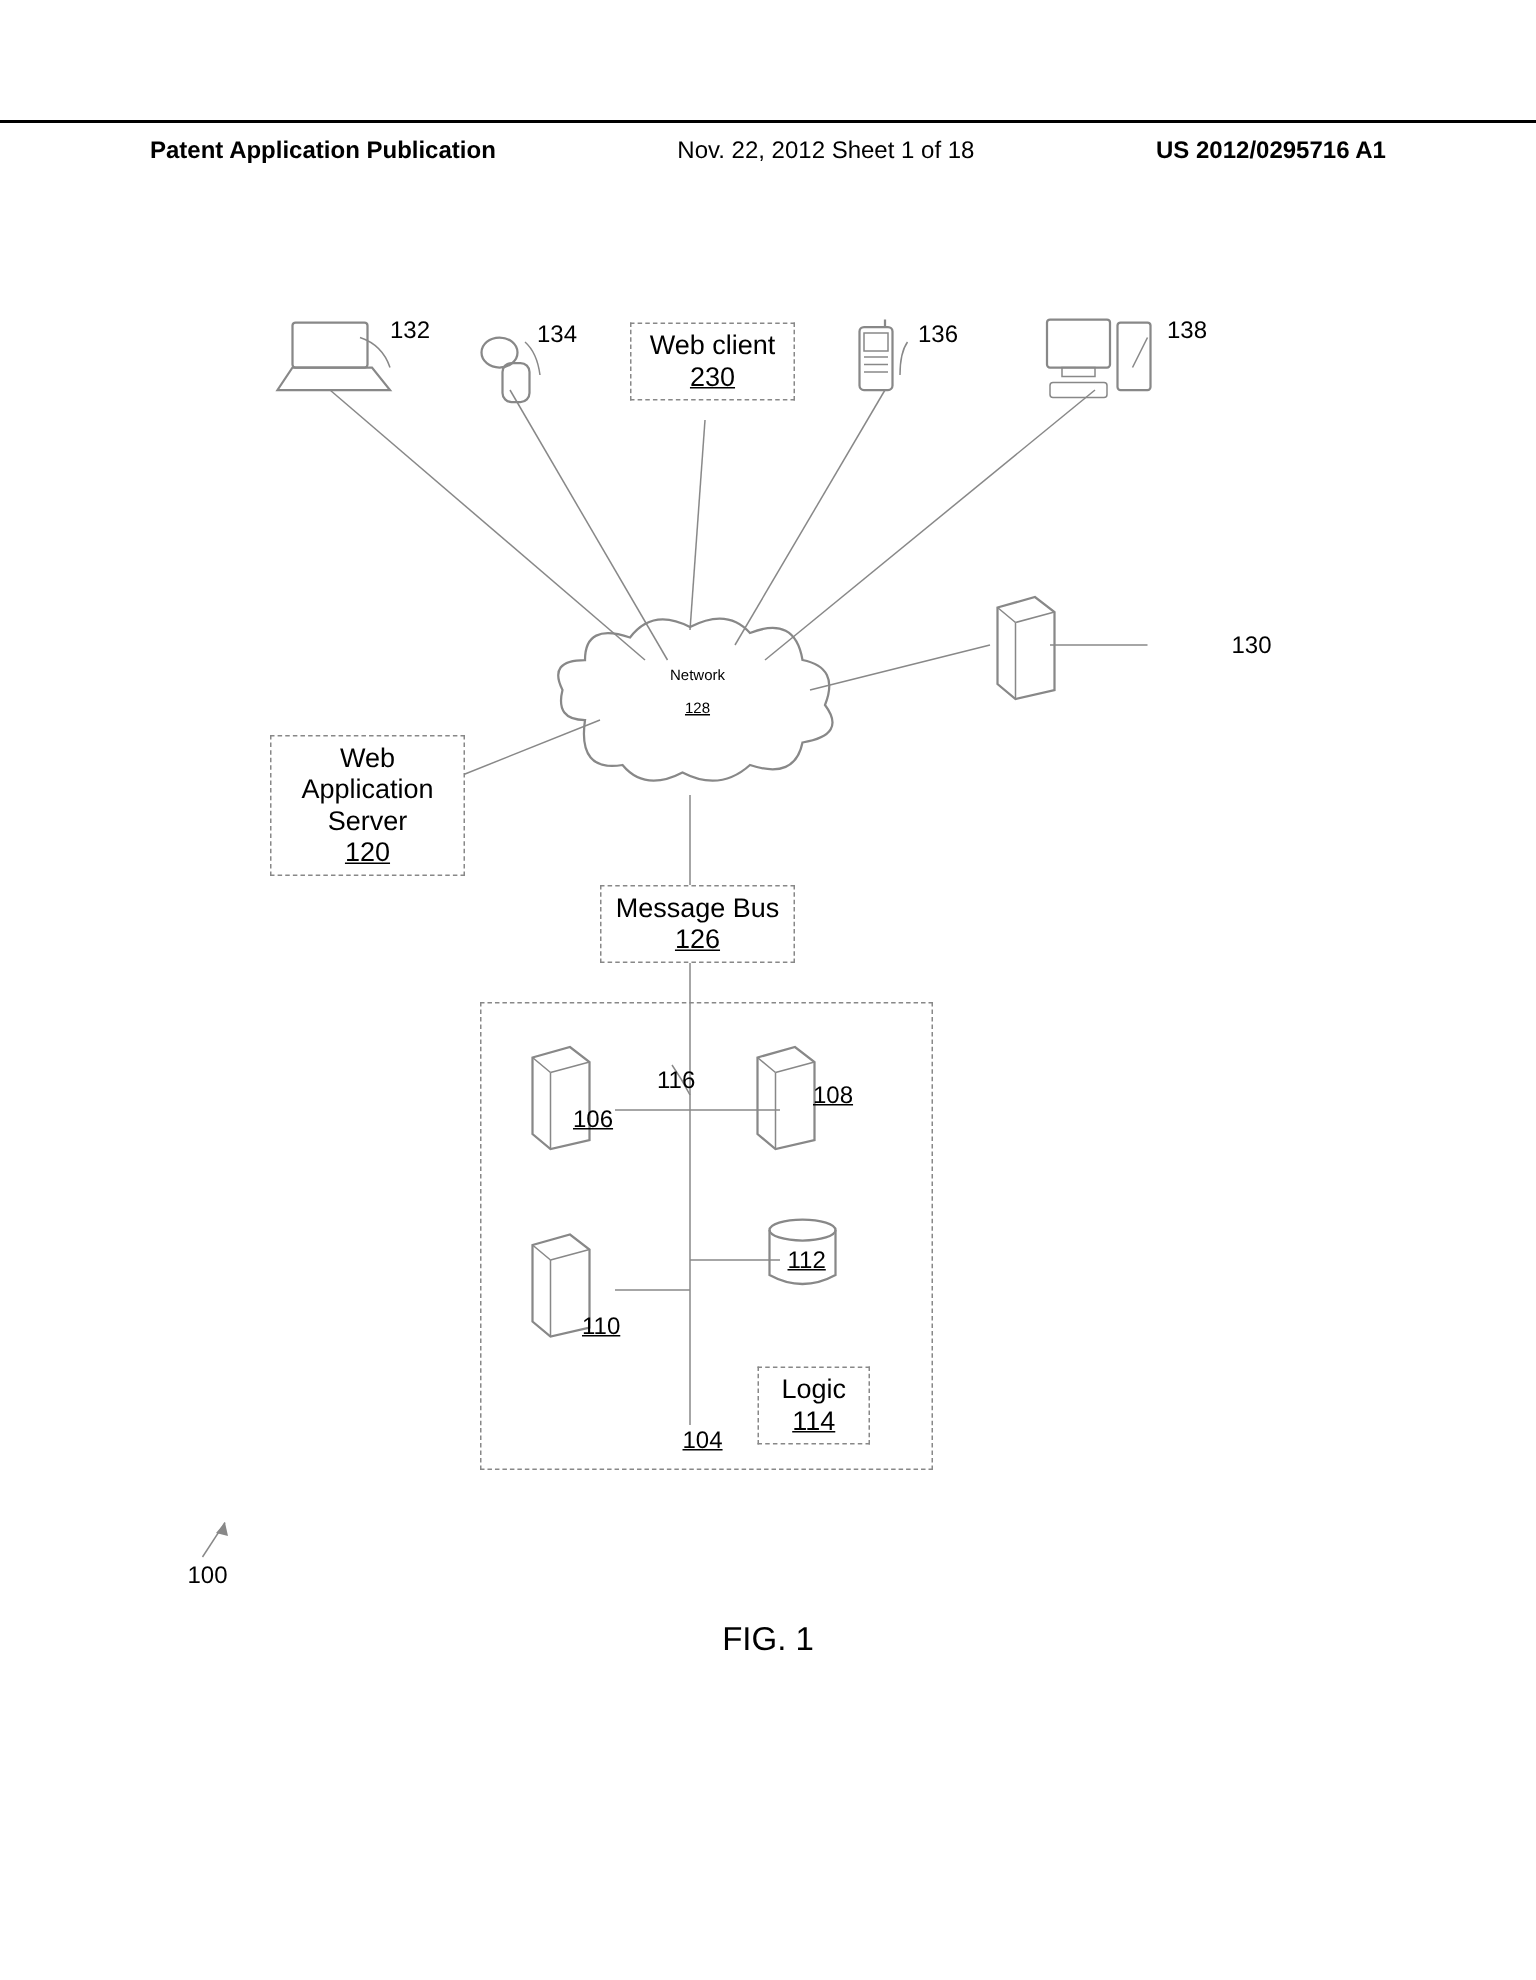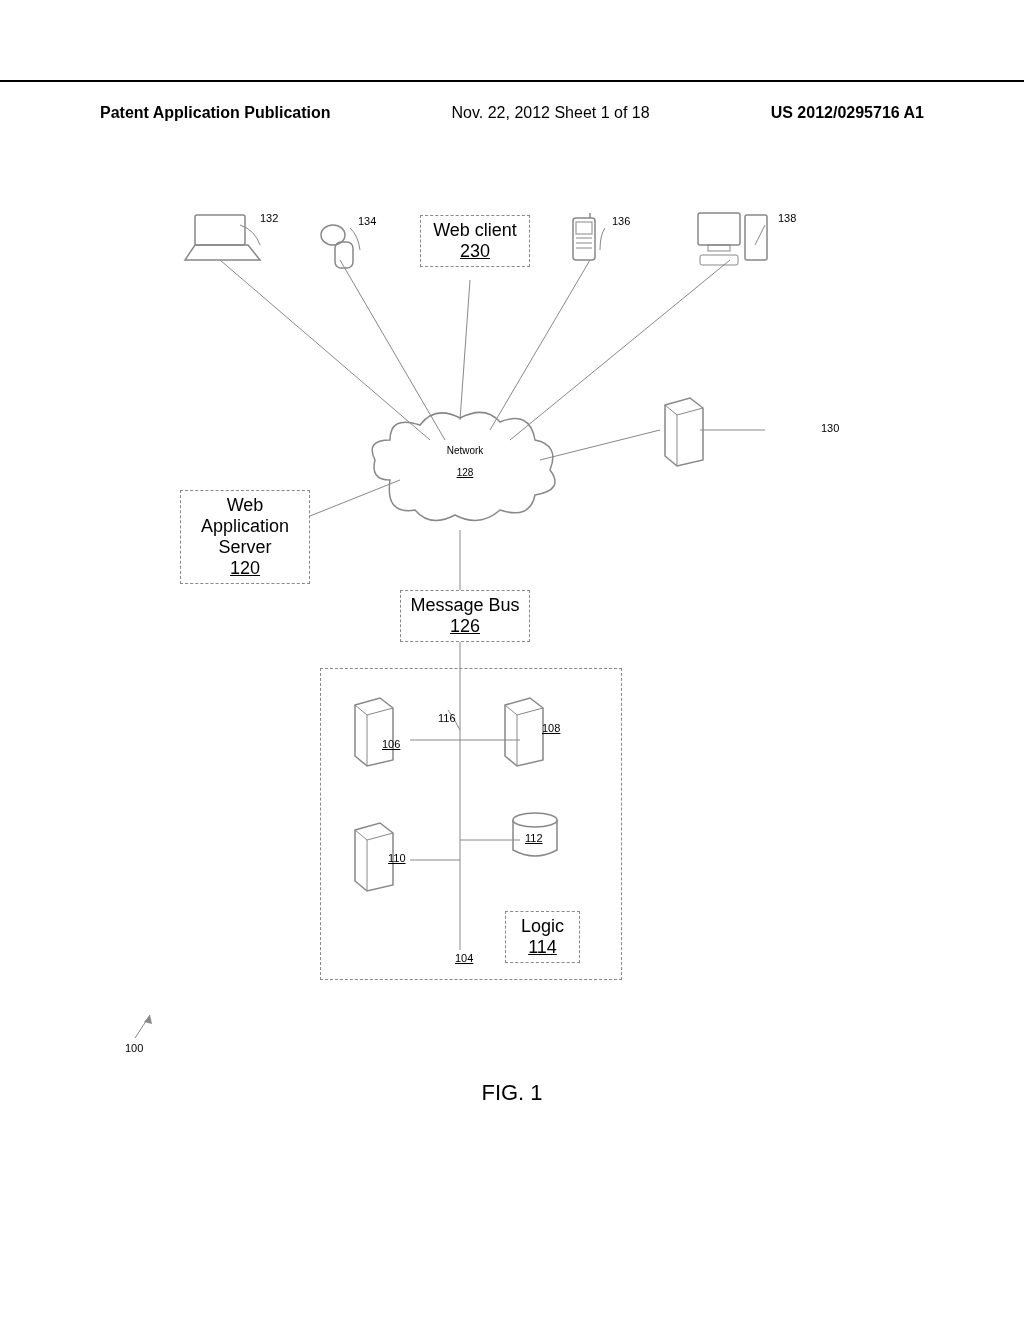--- a/index.html
+++ b/index.html
@@ -10,21 +10,21 @@
     font-family: Arial, sans-serif;
     background: #fff;
     position: relative;
   }
   .header {
     position: absolute;
     top: 80px;
     left: 0;
     width: 100%;
     border-top: 2px solid #000;
-    padding-top: 22px;
+    padding-top: 10px;
   }
   .header-row {
     display: flex;
     justify-content: space-between;
     padding: 0 100px;
     font-size: 16px;
   }
   .bold { font-weight: bold; }
   .diagram-area {
     position: absolute;
@@ -51,21 +51,21 @@
   .fig-label {
     position: absolute;
     top: 1080px;
     left: 0;
     width: 100%;
     text-align: center;
     font-size: 22px;
   }
   .ref-num {
     position: absolute;
-    font-size: 11px;
+    font-size: 16px;
   }
   svg.line-layer {
     position: absolute;
     top: 0;
     left: 0;
     width: 800px;
     height: 900px;
   }
   .device-svg {
     position: absolute;
@@ -201,21 +201,21 @@
     <line x1="22" y1="25" x2="48" y2="18" stroke="#888" stroke-width="1"></line>
   </svg>
   <span class="ref-num underline" style="left:442px;top:522px;">108</span>
 
   <svg class="device-svg" style="left:245px;top:615px;" width="60" height="80">
     <polygon points="10,15 35,8 48,18 48,70 22,76 10,66" fill="none" stroke="#888" stroke-width="1.5"></polygon>
     <line x1="22" y1="25" x2="22" y2="76" stroke="#888" stroke-width="1"></line>
     <line x1="10" y1="15" x2="22" y2="25" stroke="#888" stroke-width="1"></line>
     <line x1="22" y1="25" x2="48" y2="18" stroke="#888" stroke-width="1"></line>
   </svg>
-  <span class="ref-num underline" style="left:288px;top:652px;text-decoration:underline;">110</span>
+  <span class="ref-num underline" style="left:288px;top:676px;text-decoration:underline;">110</span>
 
   <svg class="device-svg" style="left:405px;top:610px;" width="60" height="55">
     <ellipse cx="30" cy="10" rx="22" ry="7" fill="none" stroke="#888" stroke-width="1.5"></ellipse>
     <path d="M 8,10 L 8,40 Q 30,52 52,40 L 52,10" fill="none" stroke="#888" stroke-width="1.5"></path>
   </svg>
   <span class="ref-num underline" style="left:425px;top:632px;">112</span>
 
   <div class="box" style="left:405px;top:685px;width:65px;margin-top:26px;">
     <span>Logic</span><br>
     <span class="underline">114</span>

